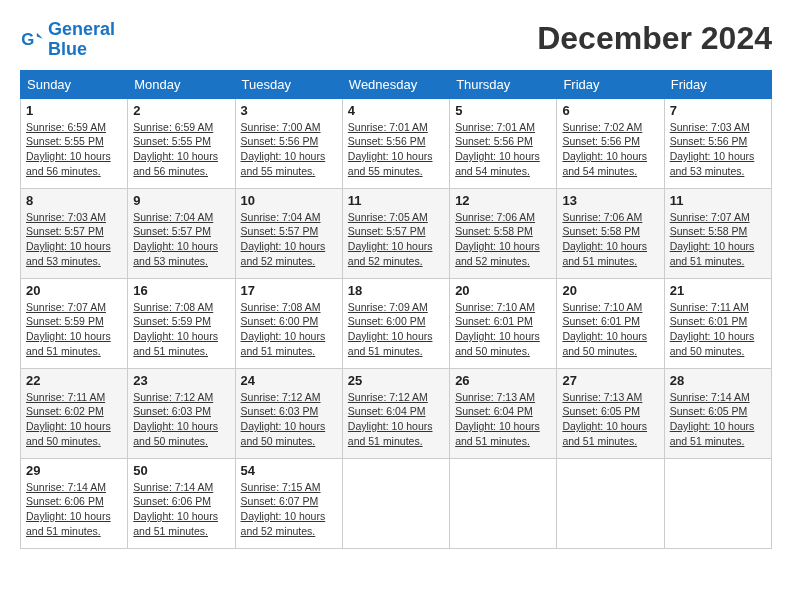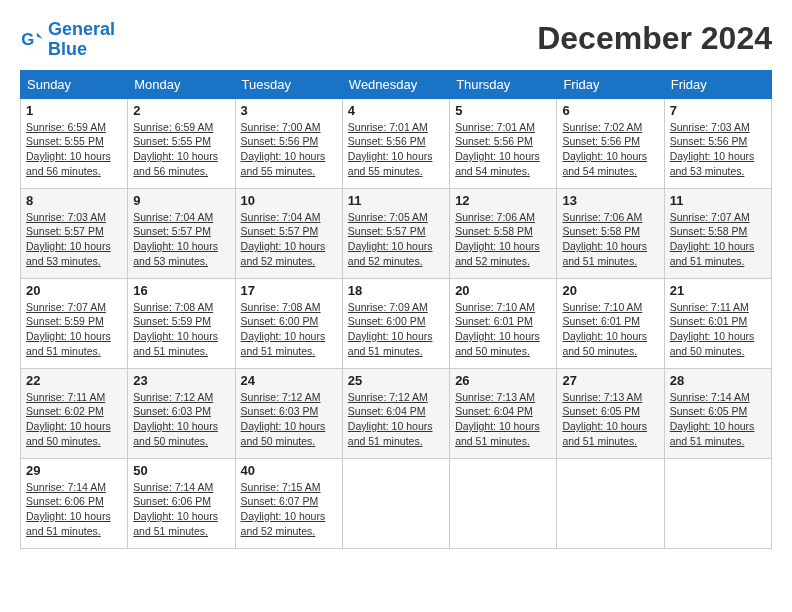--- a/index.html
+++ b/index.html
@@ -246,21 +246,21 @@
       <tr>
         <td>
           <span class="day-number">29</span>
           <div class="day-info">Sunrise: 7:14 AM<br>Sunset: 6:06 PM<br>Daylight: 10 hours and 51 minutes.</div>
         </td>
         <td>
           <span class="day-number">50</span>
           <div class="day-info">Sunrise: 7:14 AM<br>Sunset: 6:06 PM<br>Daylight: 10 hours and 51 minutes.</div>
         </td>
         <td>
-          <span class="day-number">40</span>
+          <span class="day-number">54</span>
           <div class="day-info">Sunrise: 7:15 AM<br>Sunset: 6:07 PM<br>Daylight: 10 hours and 52 minutes.</div>
         </td>
         <td class="empty-cell"></td>
         <td class="empty-cell"></td>
         <td class="empty-cell"></td>
         <td class="empty-cell"></td>
       </tr>
     </tbody>
 </table>
 

